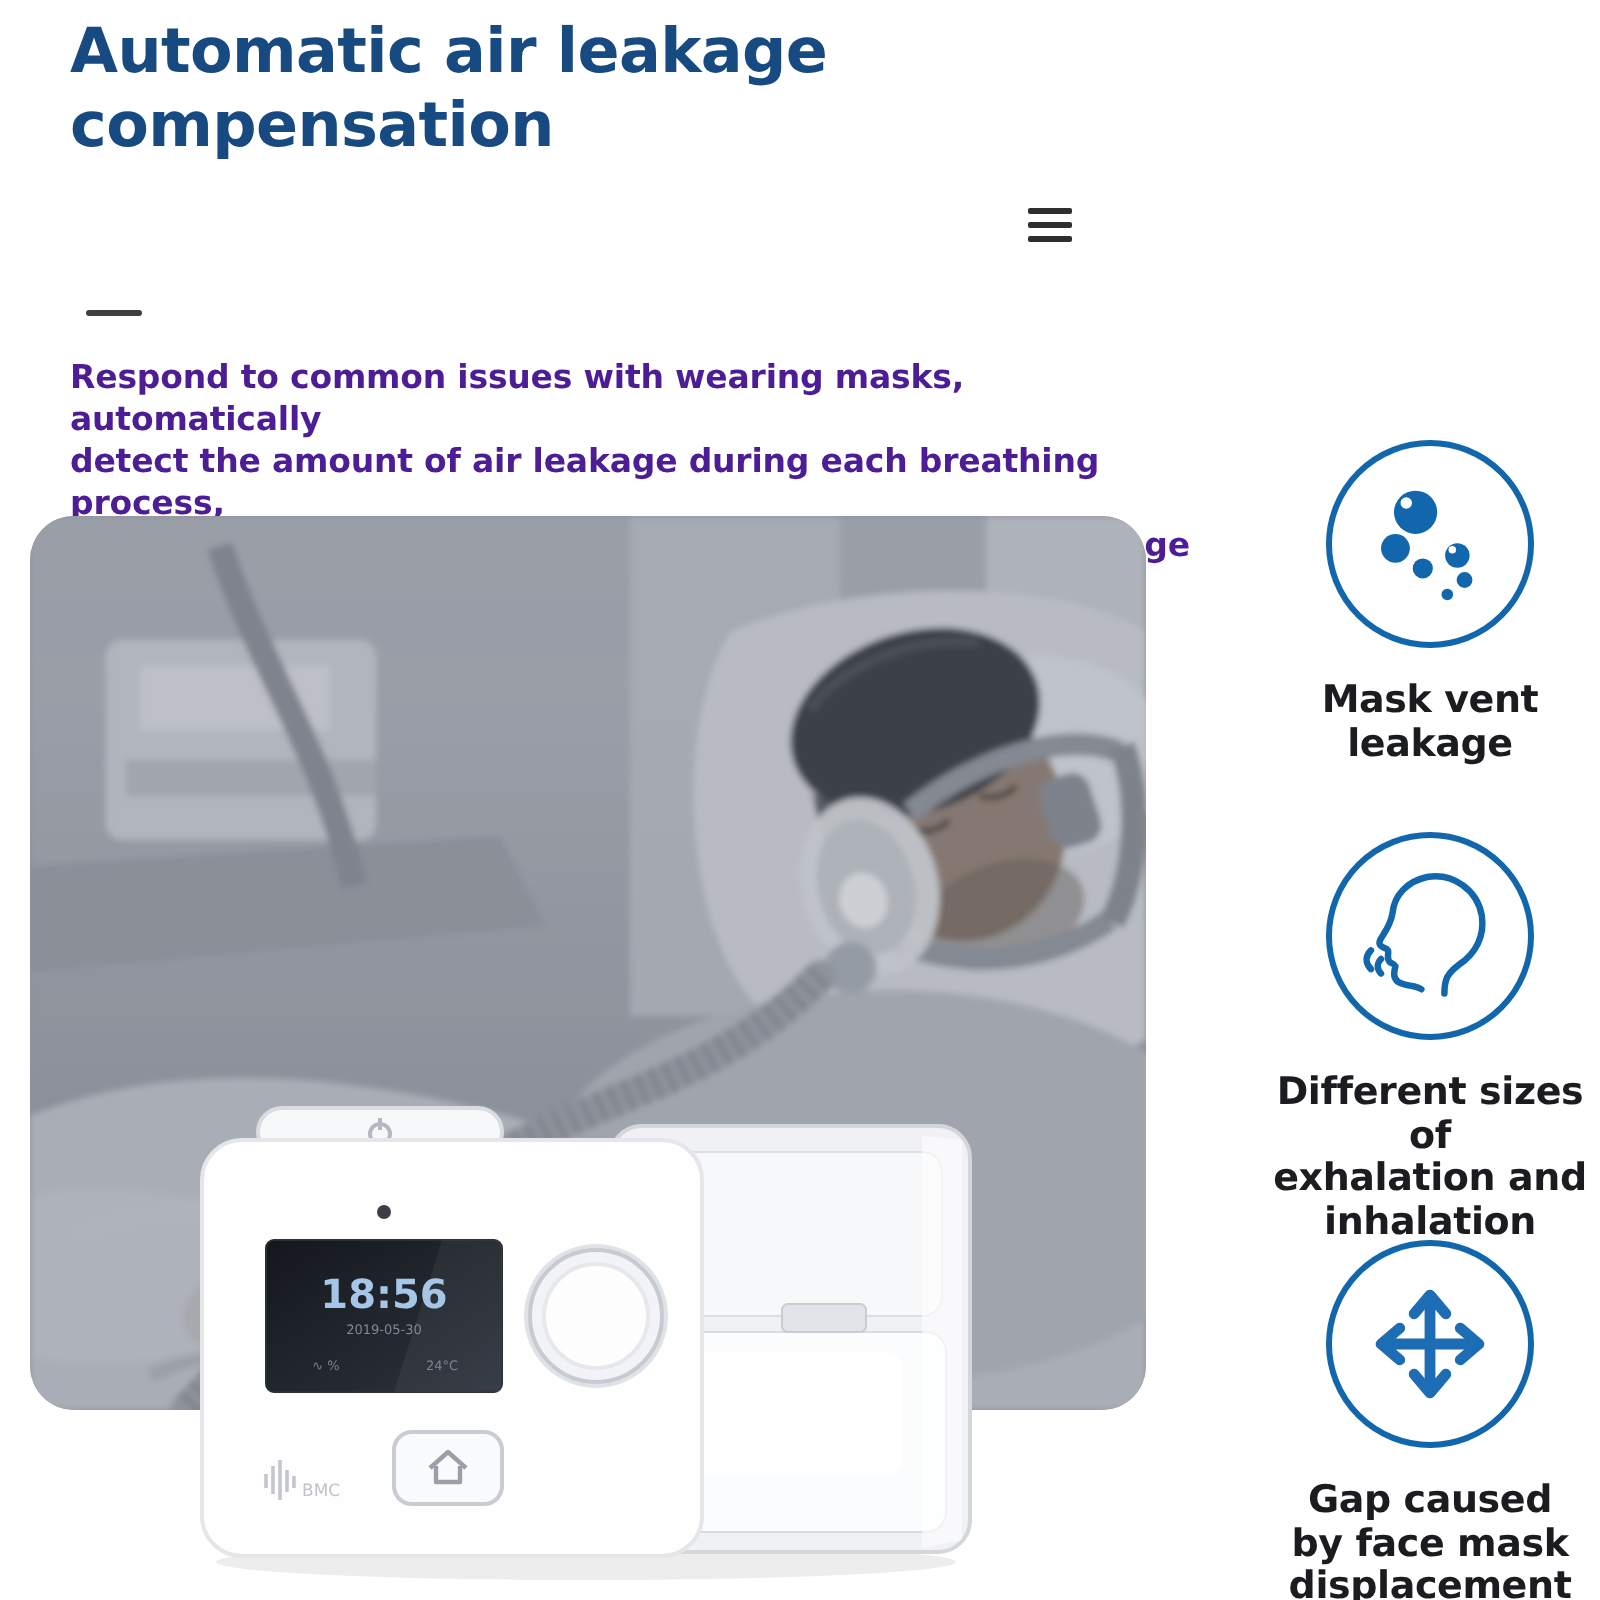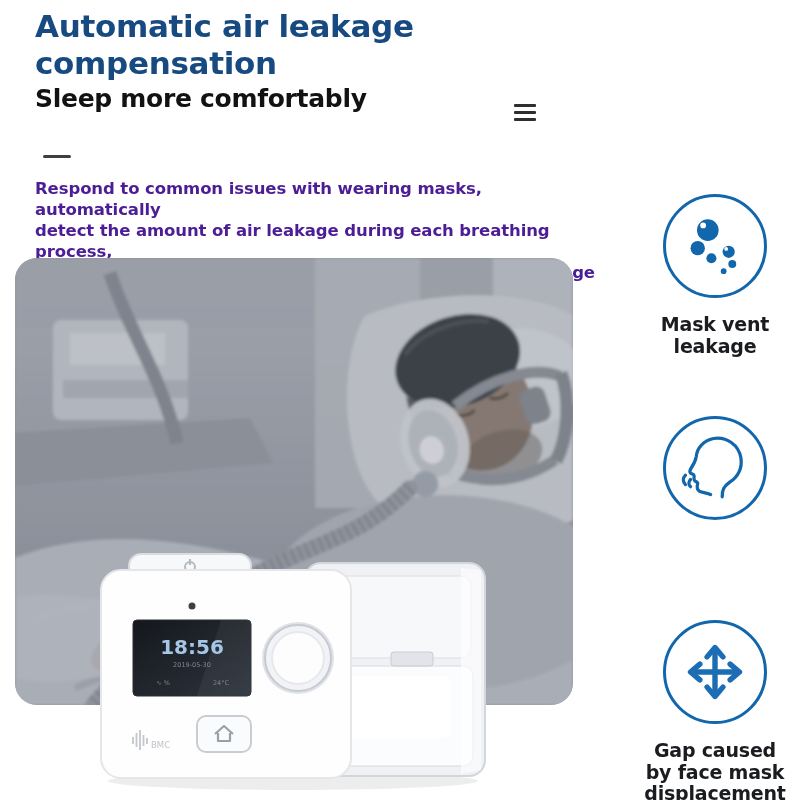--- a/index.html
+++ b/index.html
@@ -24,34 +24,33 @@
   .photo{position:absolute;left:15px;top:258px;width:558px;height:447px;
          border-radius:22px;overflow:hidden;background:#9ea3ad;}
   .photo svg{display:block;}
 
   
   .machine{position:absolute;left:93px;top:548px;width:400px;height:250px;}
 
   
   .features{position:absolute;left:630px;top:0;width:170px;height:800px;}
   .feature{position:absolute;left:0;width:170px;display:flex;flex-direction:column;align-items:center;}
-  .f1{top:194px;align-items:center;} .f2{top:416px;} .f3{top:620px;}
+  .f1{top:220px;align-items:center;} .f2{top:416px;} .f3{top:620px;}
   .icon-circle{width:98px;height:98px;border:3px solid #1266ac;border-radius:50%;
                background:#fff;display:flex;align-items:center;justify-content:center;}
   .caption{margin-top:16px;font-size:19px;font-weight:600;color:#1a1c1f;
            text-align:center;line-height:1.14;white-space:pre-line;letter-spacing:-.2px;}
 </style>
 </head>
 <body>
 
 <div class="page">
 
   <h1 class="title">Automatic air leakage
 compensation</h1>
-  <h2 class="subtitle">Sleep more comfortably</h2>
 
   <div class="menu-icon">
     <span></span>
     <span></span>
     <span></span>
   </div>
 
   <div class="dash"></div>
 
   <p class="intro">Respond to common issues with wearing masks, automatically
@@ -210,20 +209,23 @@
       <div class="icon-circle">
         <svg width="72" height="72" viewBox="0 0 100 100" fill="none" stroke="#1266ac" stroke-width="4.5" stroke-linecap="round" stroke-linejoin="round">
           <path d="M60,90 C60,80 62,76 70,70 C82,62 88,50 86,36 C83,18 66,6 48,9 C34,12 25,22 24,34
                    C23,40 21,44 17,50 C15,53 14,55 16,57 C18,59 21,58 21,61
                    C21,64 20,66 22,68 C23,69 25,69 26,71
                    C25,75 24,79 28,82 C33,85 40,84 44,87"></path>
           <path d="M9,60 C5,64 5,69 9,73"></path>
           <path d="M16,66 C13,69 13,73 16,76"></path>
         </svg>
       </div>
+      <div class="caption">Different sizes of
+exhalation and
+inhalation</div>
     </div>
 
     <div class="feature f3">
       <div class="icon-circle">
         <svg width="72" height="72" viewBox="0 0 100 100" fill="none" stroke="#1c6db3" stroke-width="7.5" stroke-linecap="round" stroke-linejoin="round">
           <line x1="50" y1="24" x2="50" y2="76"></line>
           <line x1="24" y1="50" x2="76" y2="50"></line>
           <polyline points="39,29 50,16 61,29"></polyline>
           <polyline points="39,71 50,84 61,71"></polyline>
           <polyline points="29,39 16,50 29,61"></polyline>

